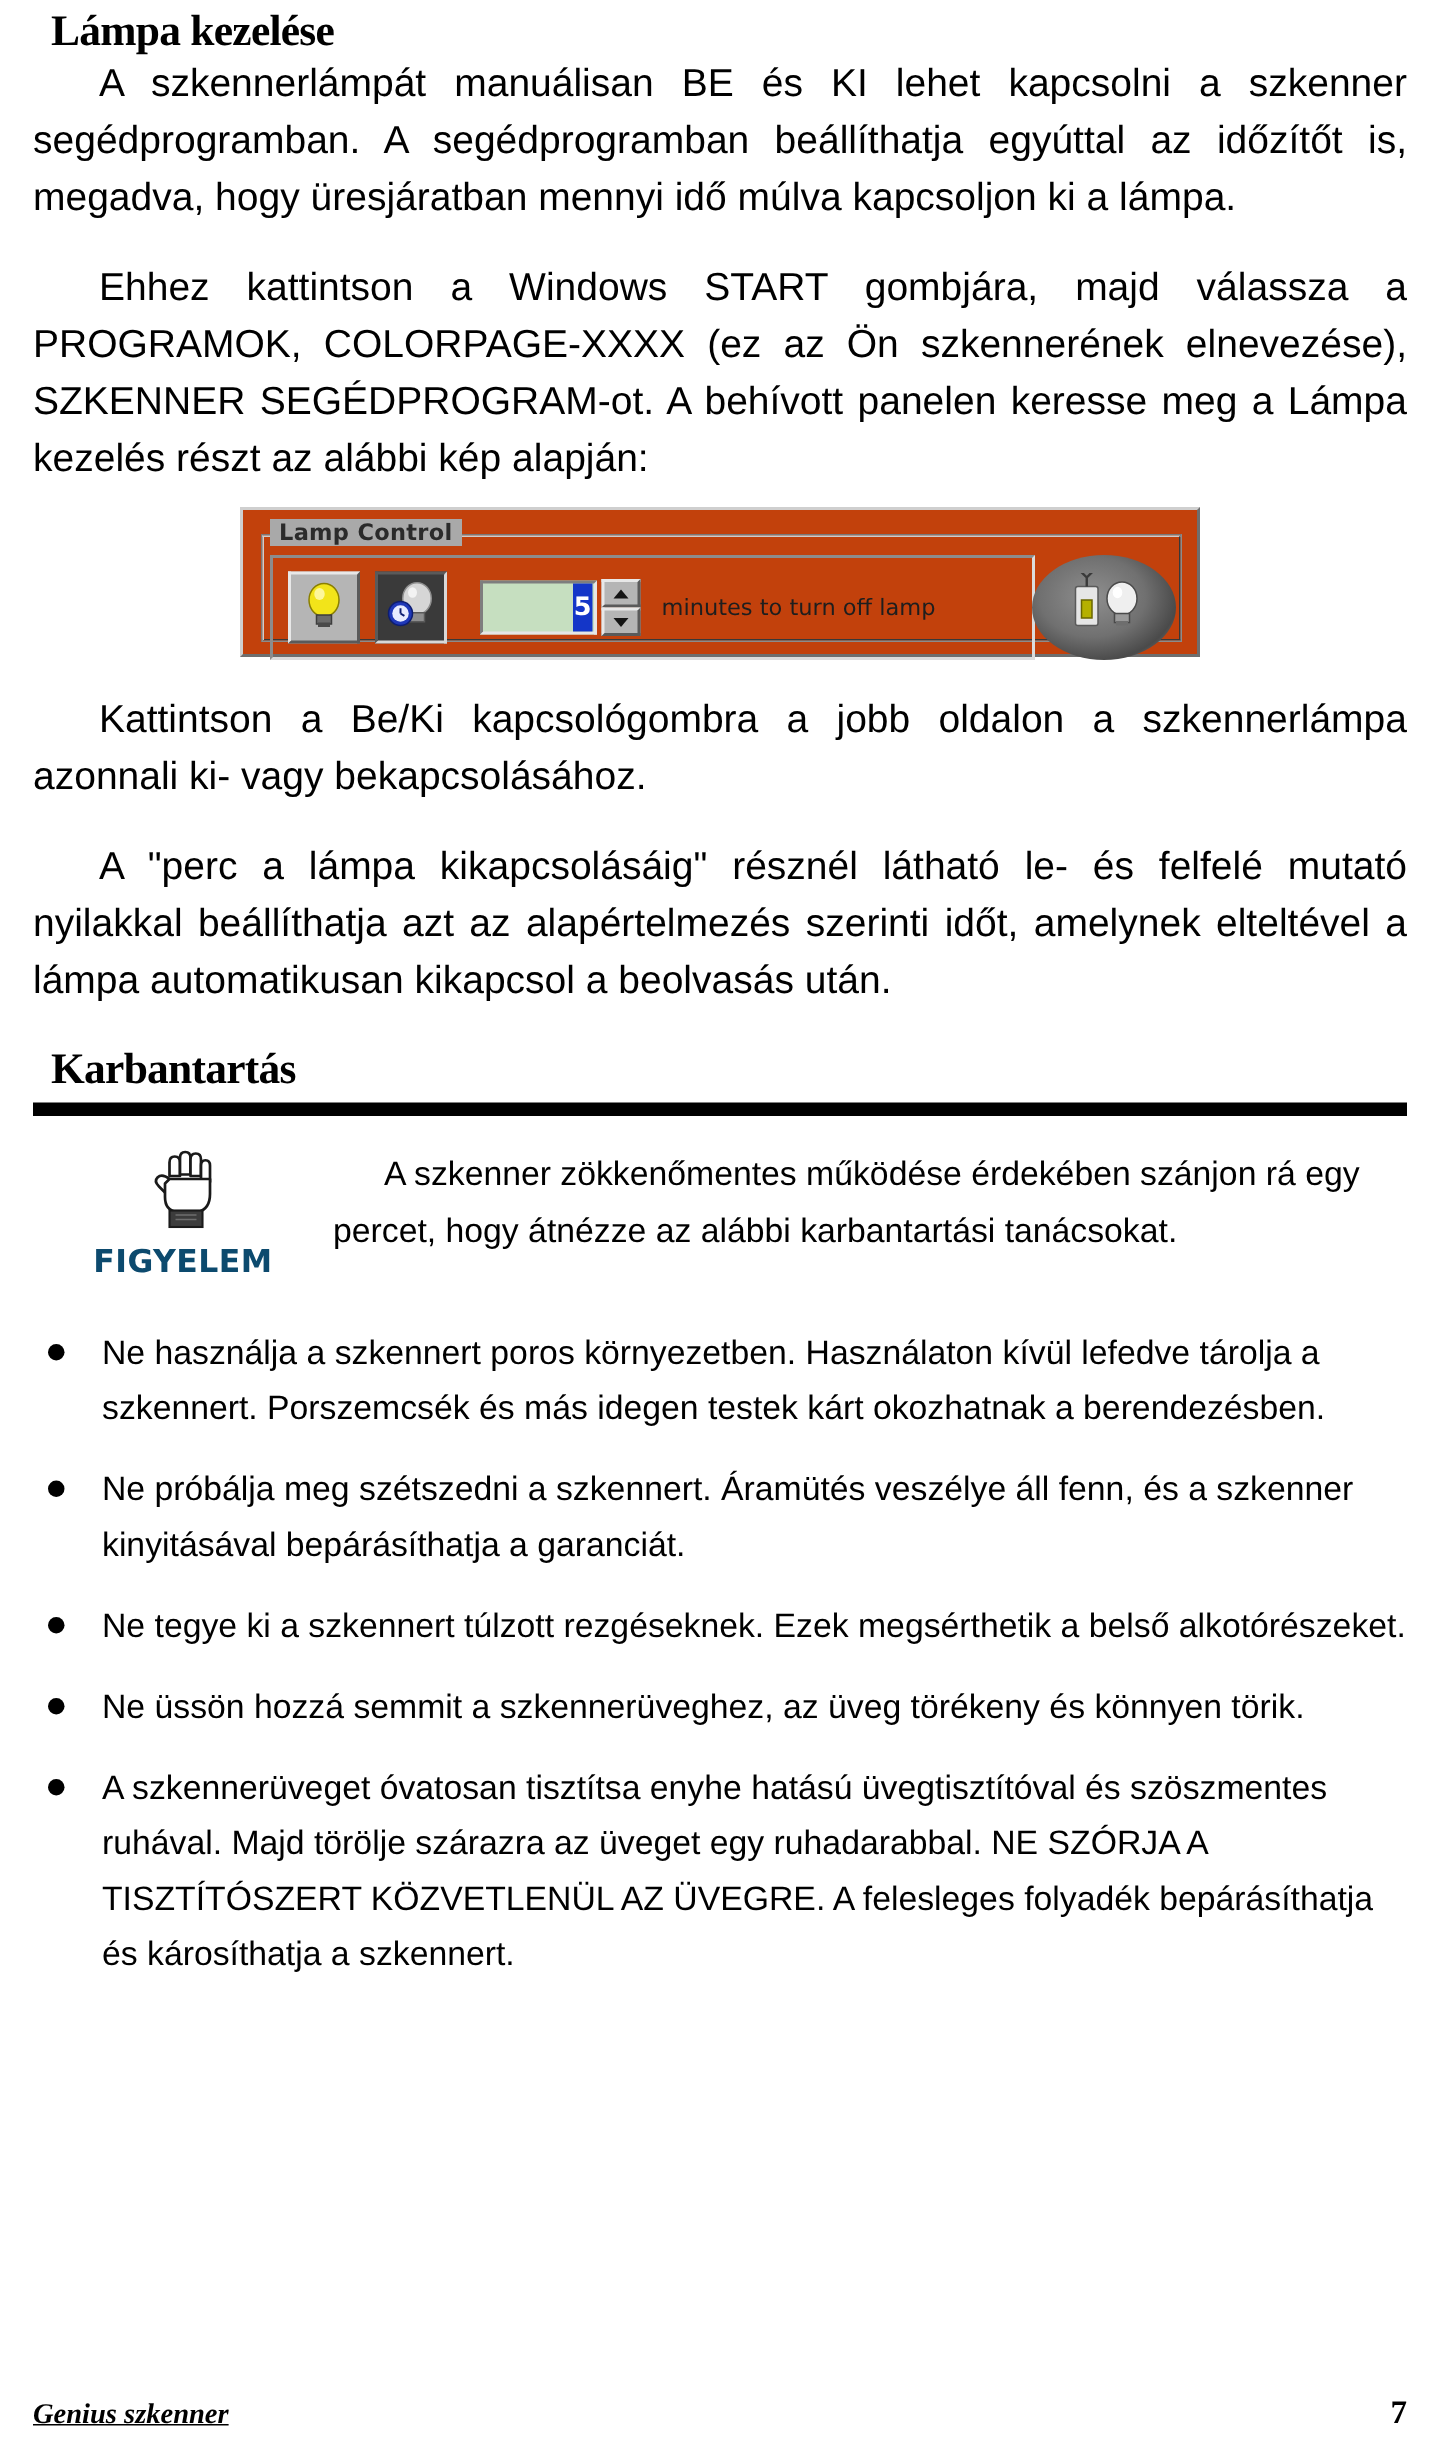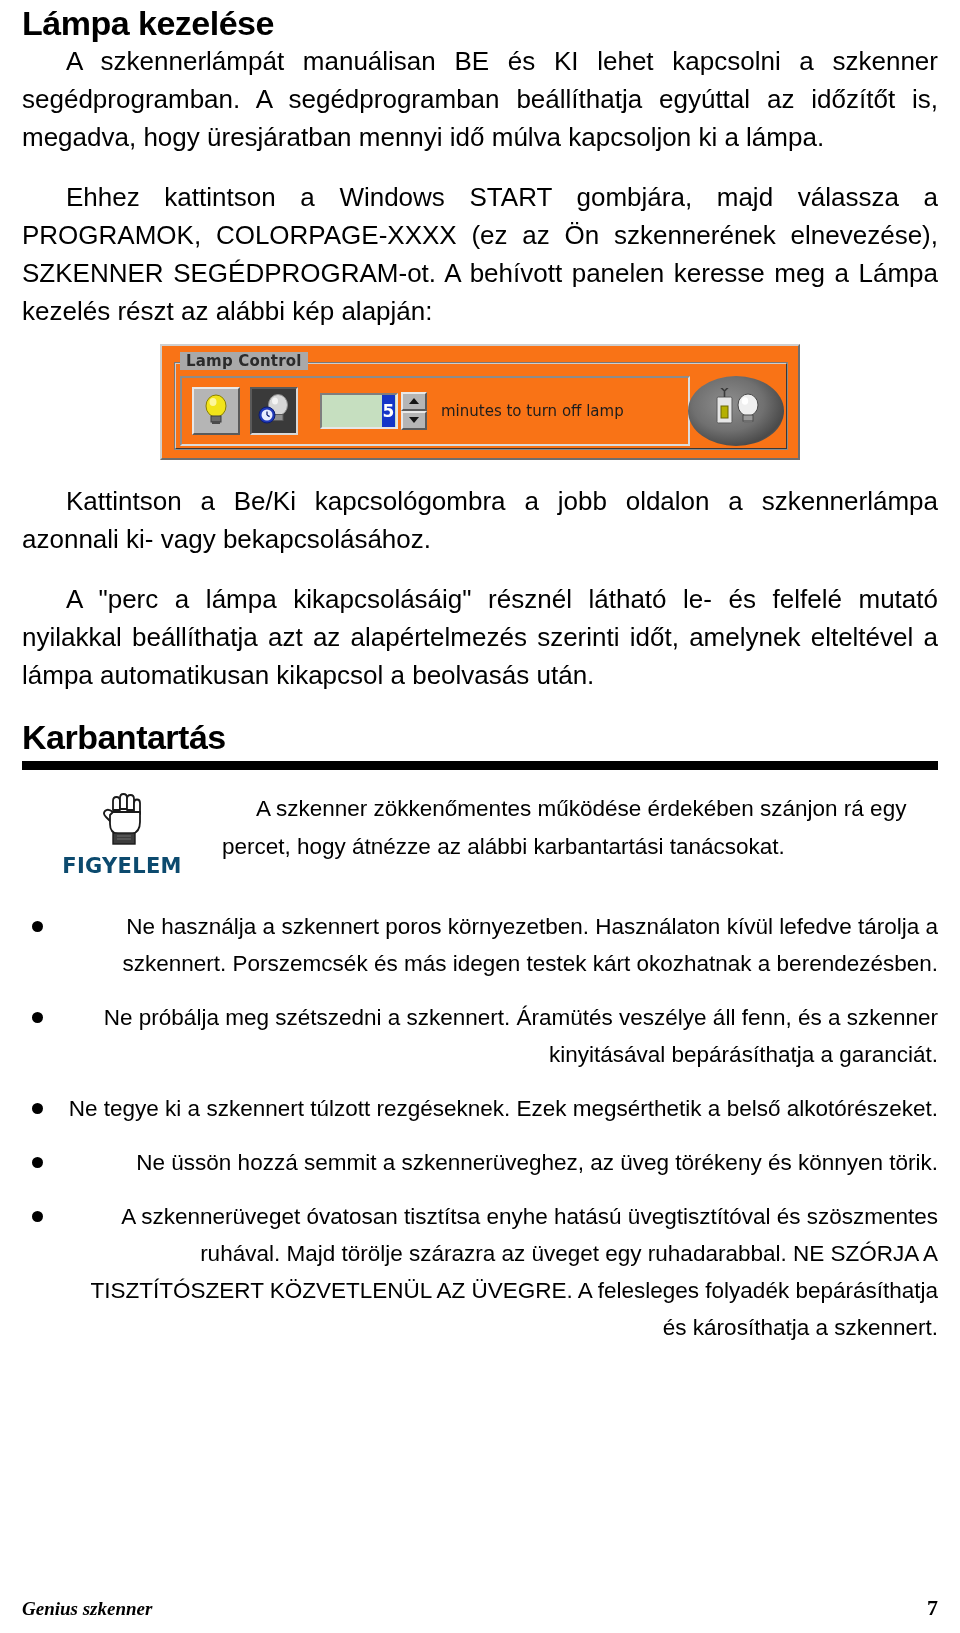--- a/index.html
+++ b/index.html
@@ -15,26 +15,26 @@
   }
   .page {
     position: relative;
     width: 960px;
     height: 1633px;
     padding: 0 22px;
   }
 
   
   .h1 {
-    font-family: Liberation Sans, sans-serif;
-    font-weight: 700;
-    font-size: 34px;
+    font-family: Liberation Serif, serif;
+    font-weight: 700;
+    font-size: 29px;
     letter-spacing: -0.5px;
     line-height: 1.05;
-    margin: 6px 0 0 0;
+    margin: 6px 0 0 12px;
     padding: 0;
   }
   .h1.second { margin-top: 26px; }
 
   .rule {
     height: 9px;
     background: #000000;
     margin: 6px 0 14px 0;
     width: 100%;
   }
@@ -53,22 +53,22 @@
   p.gap { margin-top: 22px; }
 
   
   .figure-wrap {
     margin: 14px 0 6px 0;
     display: flex;
     justify-content: center;
   }
   .lamp-panel {
     width: 640px;
-    height: 116px;
-    background: #f97316;
+    height: 100px;
+    background: #c2410c;
     border-top: 2px solid #cfcfcf;
     border-left: 2px solid #cfcfcf;
     border-right: 2px solid #6e6e6e;
     border-bottom: 2px solid #6e6e6e;
     position: relative;
     padding: 4px 6px 6px 6px;
   }
   .group-box {
     position: absolute;
     left: 12px; right: 10px; top: 16px; bottom: 8px;
@@ -222,21 +222,21 @@
     list-style: none;
     margin: 30px 0 0 0;
     padding: 0;
   }
   ul.tips li {
     position: relative;
     padding-left: 46px;
     font-size: 22.5px;
     line-height: 37px;
     margin-bottom: 17px;
-    text-align: right;
+    text-align: left;
   }
   ul.tips li .bullet {
     position: absolute;
     left: 10px;
     top: 13px;
     width: 11px; height: 11px;
     background: #000;
     border-radius: 50%;
   }
 
@@ -248,20 +248,21 @@
     bottom: 18px;
     display: flex;
     align-items: baseline;
     justify-content: space-between;
   }
   .footer-left {
     font-family: "Liberation Serif", serif;
     font-style: italic;
     font-weight: 700;
     font-size: 19px;
+    text-decoration: underline;
   }
   .footer-right {
     font-family: "Liberation Serif", serif;
     font-weight: 700;
     font-size: 22px;
   }
 </style>
 </head>
 <body>
 

